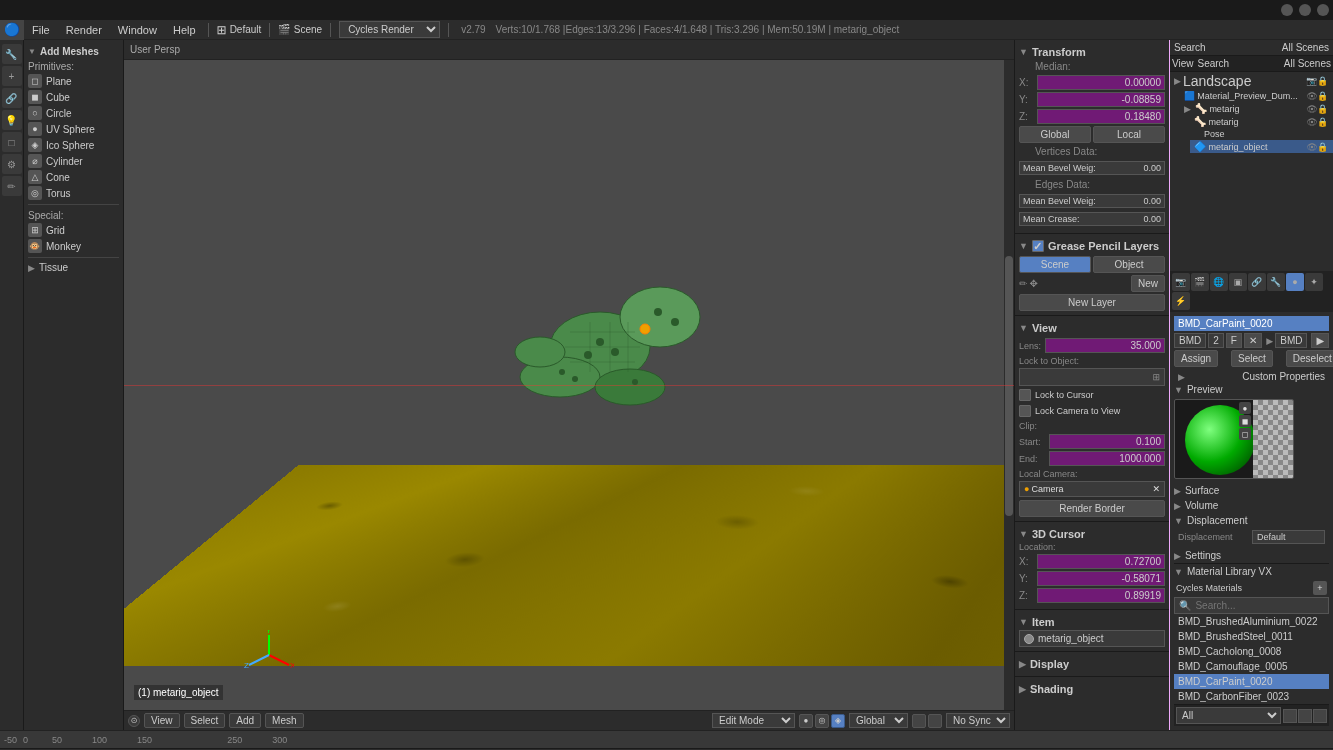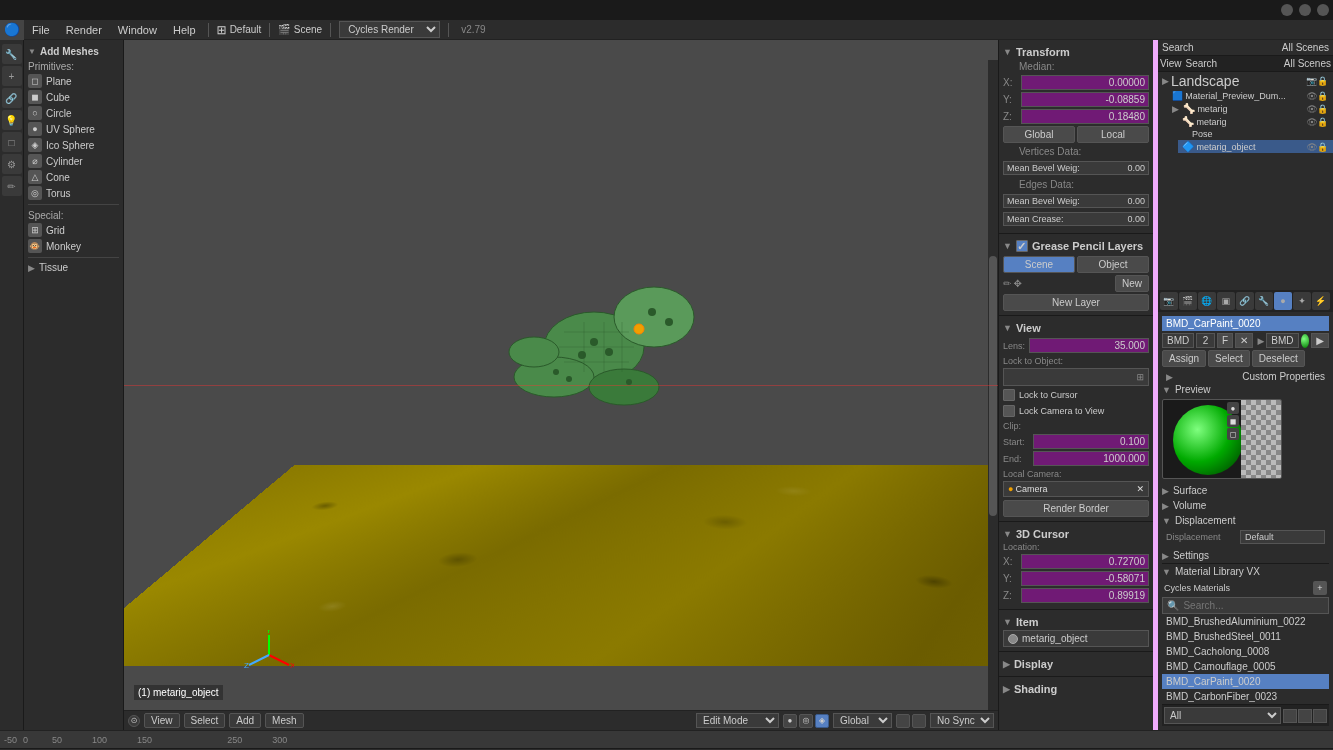--- a/index.html
+++ b/index.html
@@ -145,21 +145,21 @@
     .item-dot { width: 10px; height: 10px; border-radius: 50%; background: #888; border: 1px solid #aaa; }
     .outline-item { display: flex; align-items: center; gap: 2px; padding: 1px 4px; font-size: 10px; color: #ccc; cursor: pointer; }
     .outline-item.selected { background: #3a5a8a; }
     .outline-indent { margin-left: 10px; }
     .outline-indent2 { margin-left: 20px; }
     .outline-indent3 { margin-left: 30px; }
     .scene-icon { font-size: 9px; color: #888; }
 
     
     .material-section { padding: 4px; }
-    .mat-btn-row { display: flex; gap: 2px; margin: 2px 0; }
+    .mat-btn-row { display: flex; gap: 13px; margin: 2px 0; }
     .mat-btn { background: #4a4a4a; border: 1px solid #555; color: #ccc; font-size: 10px; padding: 2px 6px; cursor: pointer; border-radius: 2px; }
     .mat-preview { width: 120px; height: 80px; background: #1a1a1a; border: 1px solid #555; border-radius: 2px; position: relative; overflow: hidden; margin: 4px 0; }
     .mat-sphere { width: 70px; height: 70px; border-radius: 50%; background: radial-gradient(circle at 35% 35%, #7fff7f, #00aa00, #003300); position: absolute; top: 5px; left: 10px; }
     .mat-checkered { position: absolute; right: 0; top: 0; bottom: 0; width: 40px; background: repeating-conic-gradient(#888 0% 25%, #bbb 0% 50%) 0 0 / 10px 10px; }
 
     
     .collapse-arrow { color: #888; font-size: 9px; cursor: pointer; }
 
     
     .mat-list { font-size: 10px; color: #ccc; }
@@ -225,20 +225,21 @@
     <span style="color:#ccc;font-size:10px;">Scene</span>
   </div>
   <div class="separator"></div>
   <select class="engine-select">
     <option>Cycles Render</option>
     <option>Blender Render</option>
     <option>Blender Game</option>
   </select>
   <div class="separator"></div>
   <span class="version-info">v2.79</span>
+  <span class="version-info" style="margin-left:10px;">Verts:10/1.768  |Edges:13/3.296 | Faces:4/1.648 | Tris:3.296 | Mem:50.19M | metarig_object</span>
 </div>
 
 <div id="main-layout">
 
   <div id="left-toolbar">
     <div class="toolbar-icon" title="Tools">🔧</div>
     <div class="toolbar-icon" title="Create">+</div>
     <div class="toolbar-icon" title="Relations">🔗</div>
     <div class="toolbar-icon" title="Shading">💡</div>
     <div class="toolbar-icon" title="UV">□</div>
@@ -300,20 +301,23 @@
 
     <div class="divider"></div>
     <div class="mesh-item">
       <span class="collapse-arrow">▶</span>
       <span>Tissue</span>
     </div>
   </div>
 
   <div id="viewport">
 
+    <div id="viewport-header">
+      <span style="color:#aaa;">User Persp</span>
+    </div>
 
     <div id="scene-canvas">
 
       <div class="ground-plane">
         <div class="ground-texture"></div>
       </div>
 
       <div style="position:absolute; top:50%; left:0; right:0; height:1px; background:rgba(255,50,50,0.4); z-index:1;"></div>
 
       <div class="alien-object">
@@ -545,21 +549,21 @@
     </div>
 
     <div style="padding:4px;">
       <div class="section-title">
         <span class="collapse-arrow">▶</span>
         <span>Shading</span>
       </div>
     </div>
   </div>
 
-  <div style="width:180px;background:#2c2c2c;border-left:5px solid #f0abfc;display:flex;flex-direction:column;">
+  <div style="width:164px;background:#2c2c2c;border-left:1px solid #f0abfc;display:flex;flex-direction:column;">
 
     <div style="display:flex;align-items:center;justify-content:space-between;padding:2px 4px;background:#2c2c2c;border-bottom:1px solid #1a1a1a;">
       <div style="display:flex;gap:4px;font-size:10px;color:#ccc;">
         <span style="cursor:pointer;">Search</span>
       </div>
       <span style="font-size:10px;color:#ccc;">All Scenes</span>
     </div>
 
     <div style="display:flex;align-items:center;gap:4px;padding:2px;background:#222;border-bottom:1px solid #1a1a1a;">
       <div style="font-size:10px;color:#ccc;">View</div>

